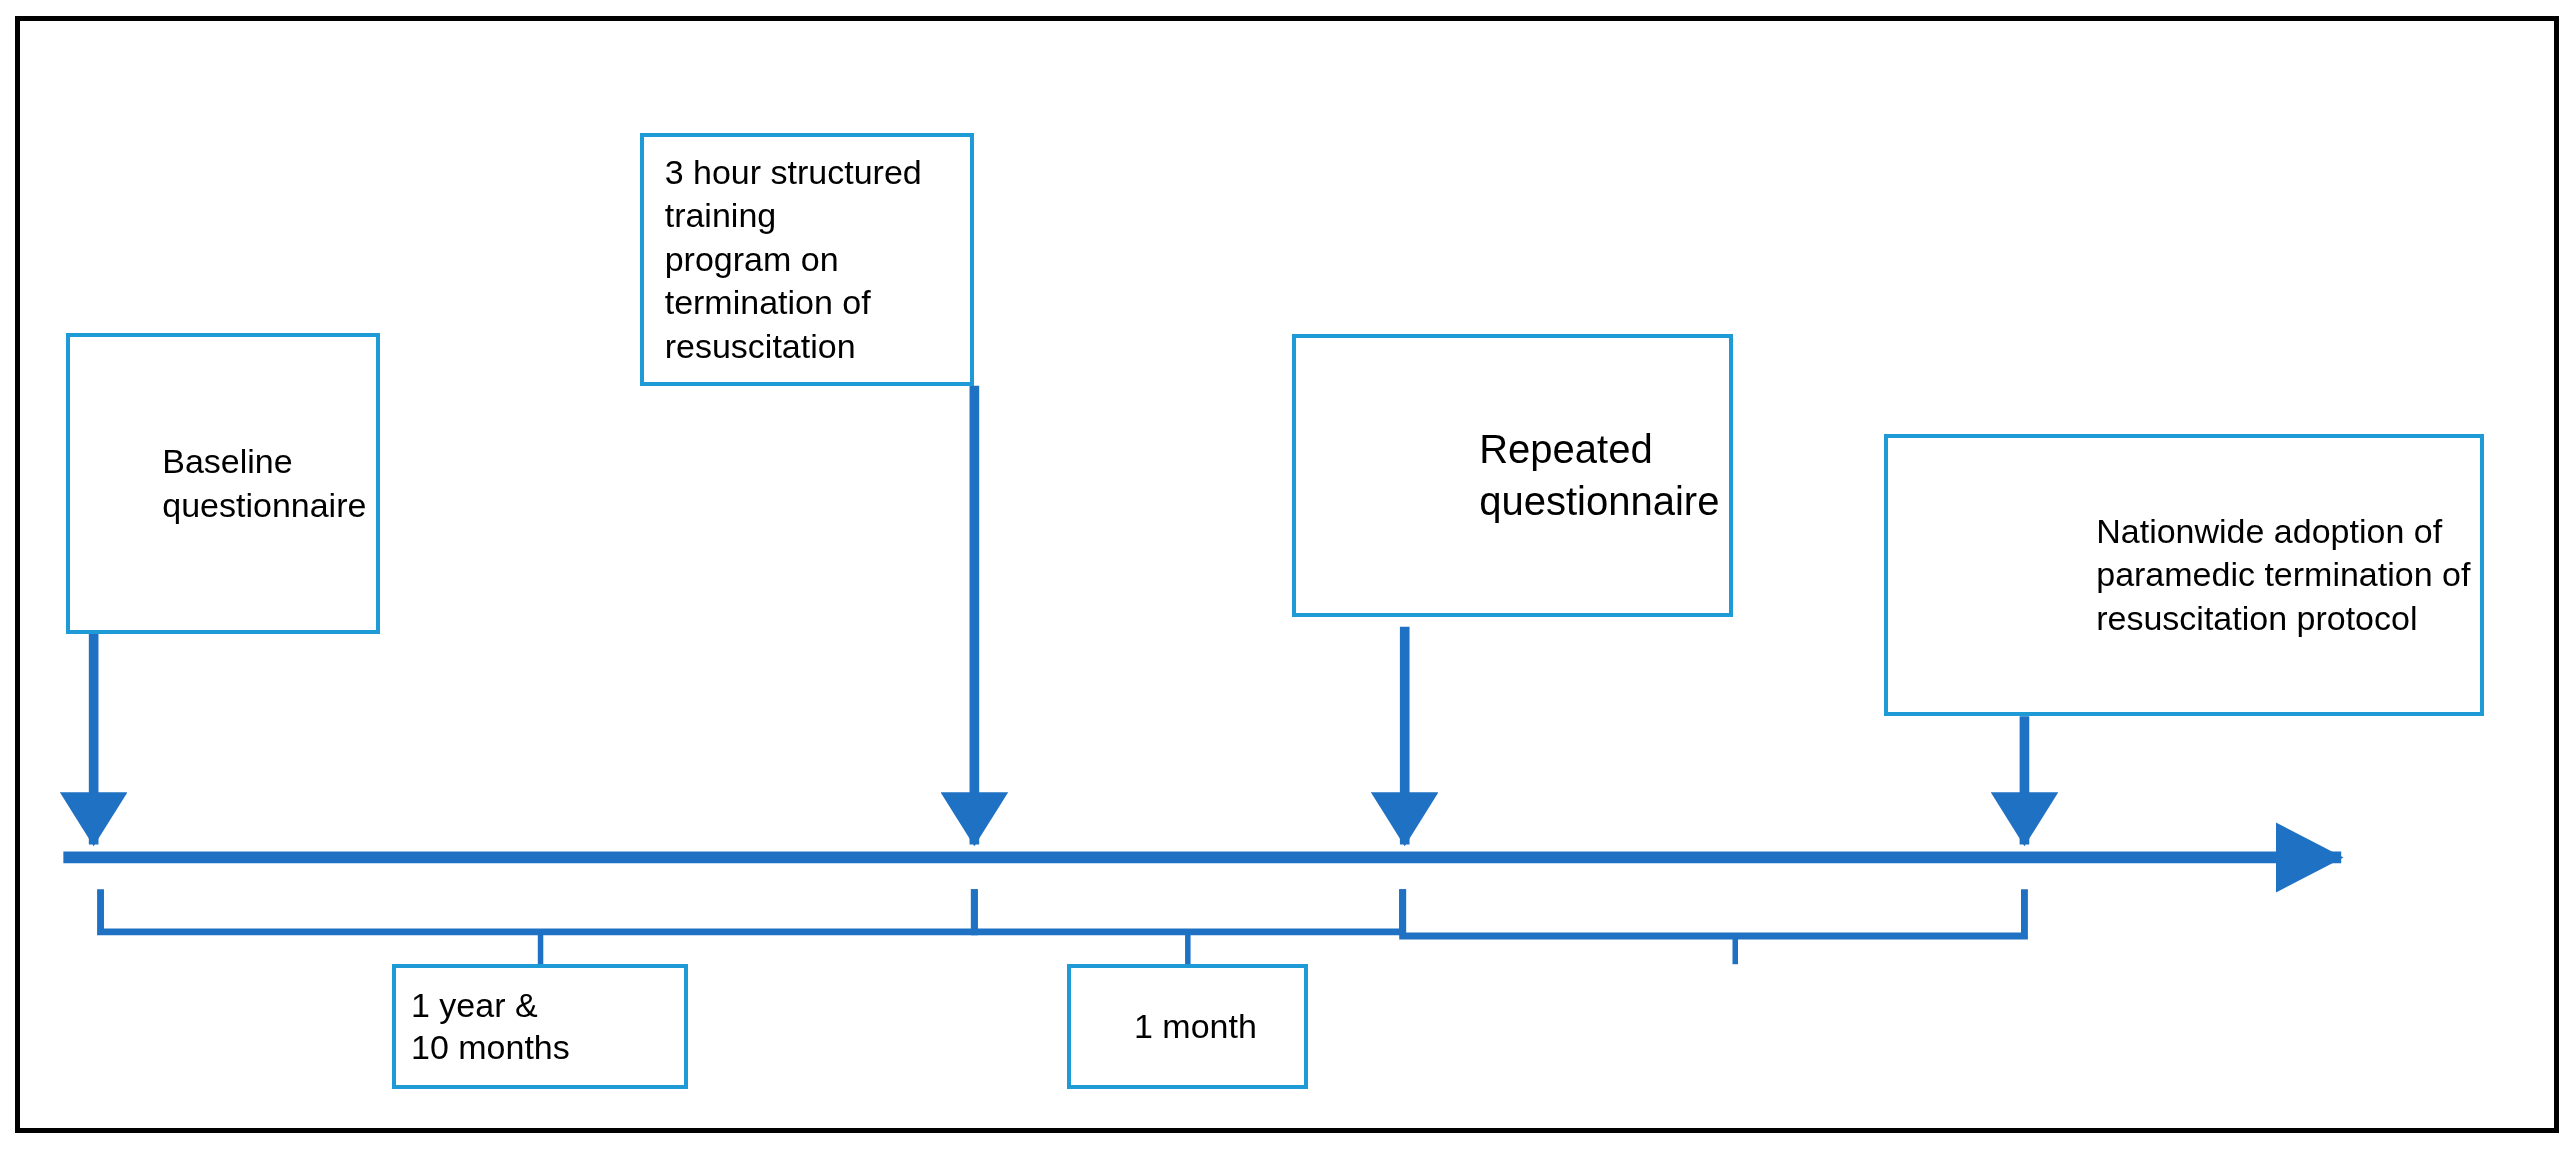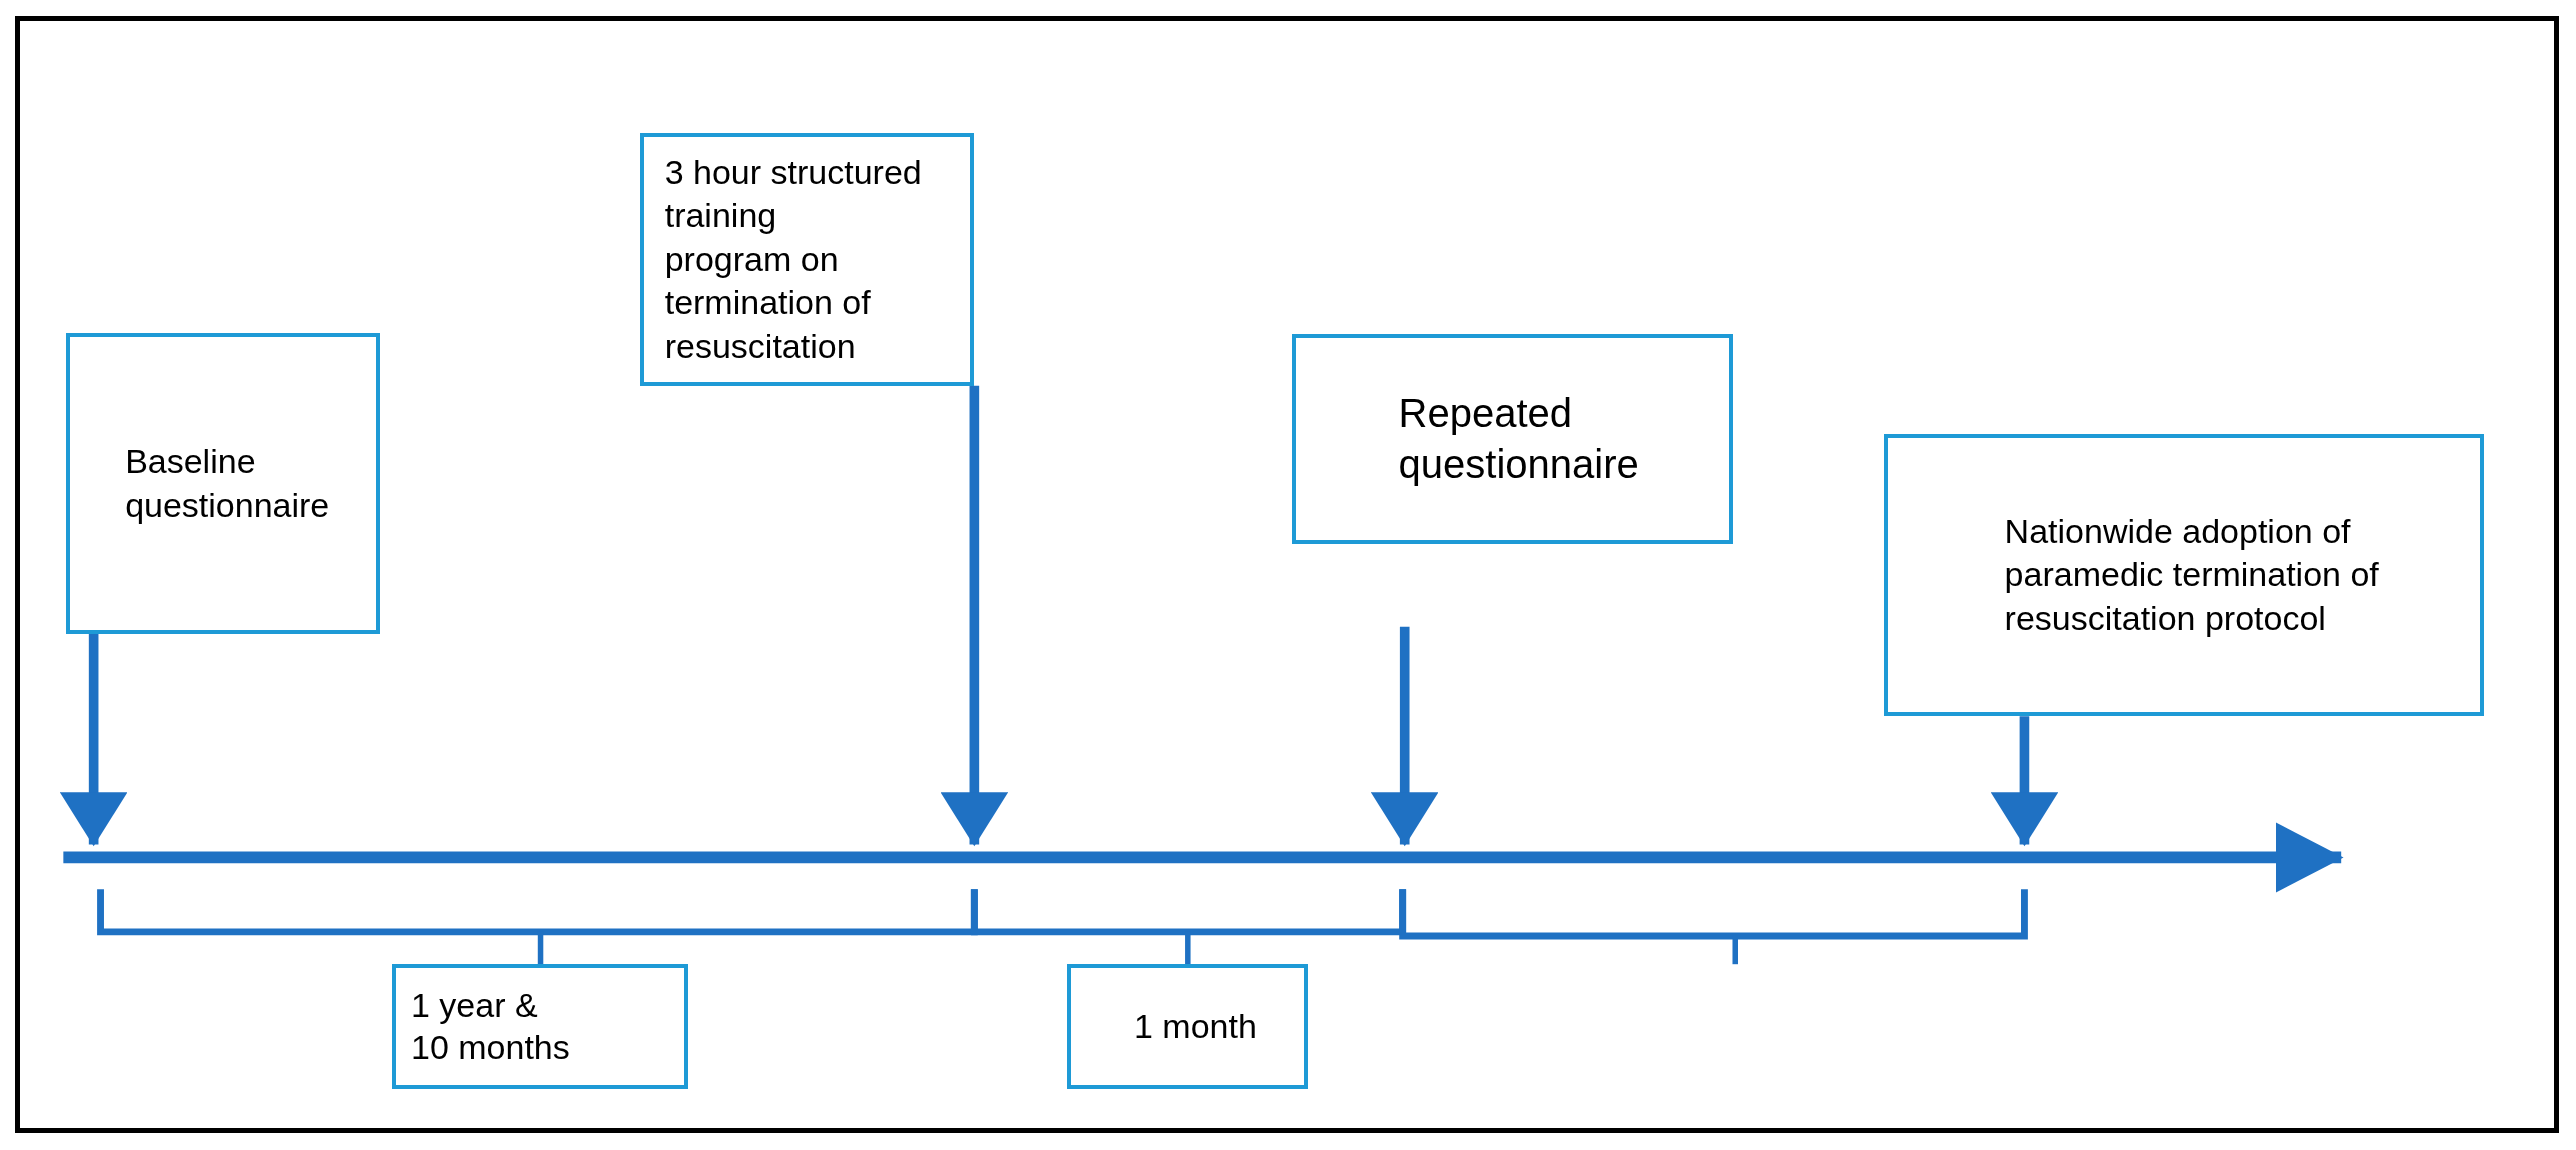--- a/index.html
+++ b/index.html
@@ -38,21 +38,21 @@
     pointer-events: none;
   }
   
   .event-box {
     position: absolute;
     box-sizing: border-box;
     background: #ffffff;
     border: 4.1px solid #1E9AD6;
     display: flex;
     align-items: center;
-    justify-content: center;
+    justify-content: flex-end;
   }
   .event-box .box-text {
     color: #000000;
     text-align: left;
     line-height: 1.28;
     white-space: pre-line;
     padding-left: 18px;
     padding-right: 9.6px;
   }
   
@@ -75,21 +75,21 @@
     font-size: 34px;
   }
 
   
   #box-baseline        { left: 66px;  top: 333px;  width: 314px;  height: 301px; }
   #box-baseline .box-text      { font-size: 34px; }
 
   #box-training        { left: 640px;  top: 133px;  width: 334px;  height: 253px; }
   #box-training .box-text      { font-size: 34px; padding-left: 20.7px; }
 
-  #box-repeated        { left: 1292px; top: 334px;  width: 441px;  height: 210px; }
+  #box-repeated        { left: 1292px; top: 334px;  width: 441px;  height: 283px; }
   #box-repeated .box-text      { font-size: 40px; padding-left: 22px; }
 
   #box-nationwide      { left: 1884px; top: 434px;  width: 600px;  height: 282px; }
   #box-nationwide .box-text    { font-size: 34px; padding-left: 25px; }
 
   #box-dur-1 { left: 392px;  top: 964px; width: 296px; height: 125px; }
   #box-dur-2 { left: 1067px; top: 964px; width: 241px; height: 125px; padding-left: 48px; }
   #box-dur-3 { left: 1604px; top: 964px; width: 262px; height: 125px; }
 </style>
 </head>

